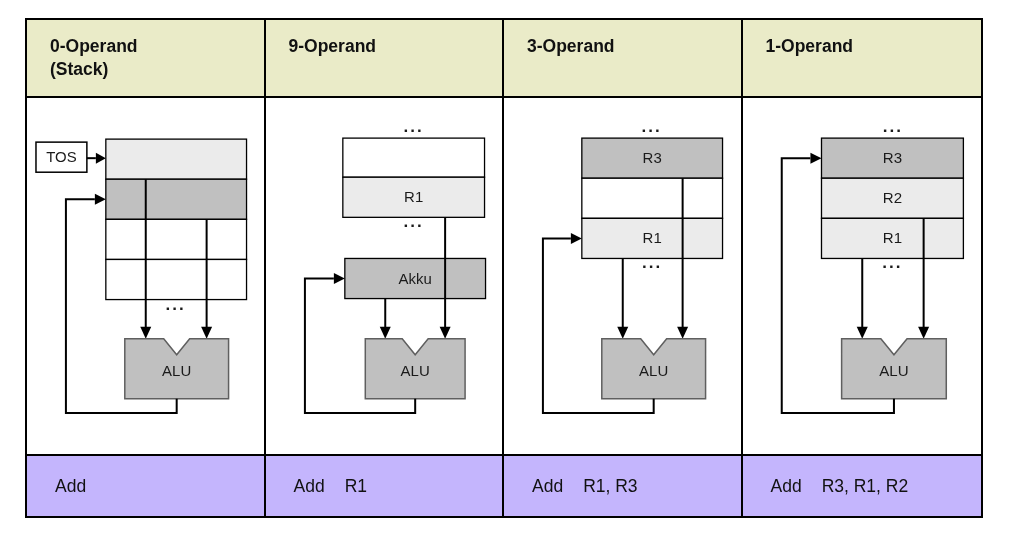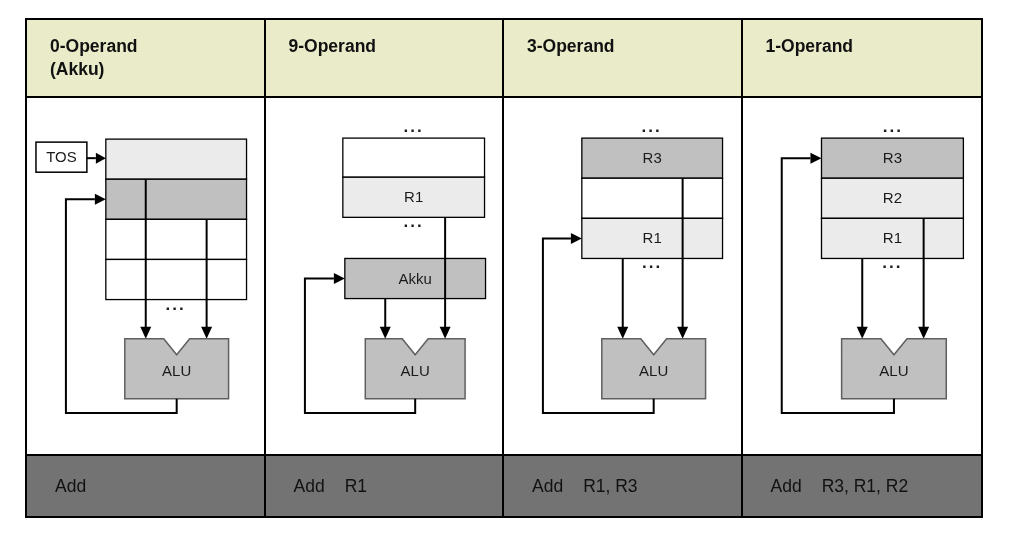--- a/index.html
+++ b/index.html
@@ -21,40 +21,40 @@
   .hcell{
     background:#eaebc8;border-bottom:2px solid #000;
     padding:15px 6px 0 23px;
     font-weight:bold;font-size:17.5px;line-height:23px;
   }
   .bcell{
     background:#fff;border-bottom:2px solid #000;overflow:hidden;
   }
   .bcell svg{display:block;width:100%;height:100%;}
   .fcell{
-    background:#737373;
+    background:#c4b5fd;
     display:flex;align-items:center;
     padding-left:28px;
     font-size:17.5px;
   }
   .fcell .operands{margin-left:20px;}
   svg text{
     font-family:"Liberation Sans", sans-serif;
     font-size:15px;fill:#1a1a1a;
   }
   svg text.dots{font-size:17px;font-weight:bold;letter-spacing:2px;}
 </style>
 </head>
 <body>
 
 <div class="isa-table">
 
   <div class="cell hcell rb">
     <div>0-Operand</div>
-    <div>(Akku)</div>
+    <div>(Stack)</div>
   </div>
   <div class="cell hcell rb">
     <div>9-Operand</div>
   </div>
   <div class="cell hcell rb">
     <div>3-Operand</div>
     <div></div>
   </div>
   <div class="cell hcell">
     <div>1-Operand</div>

